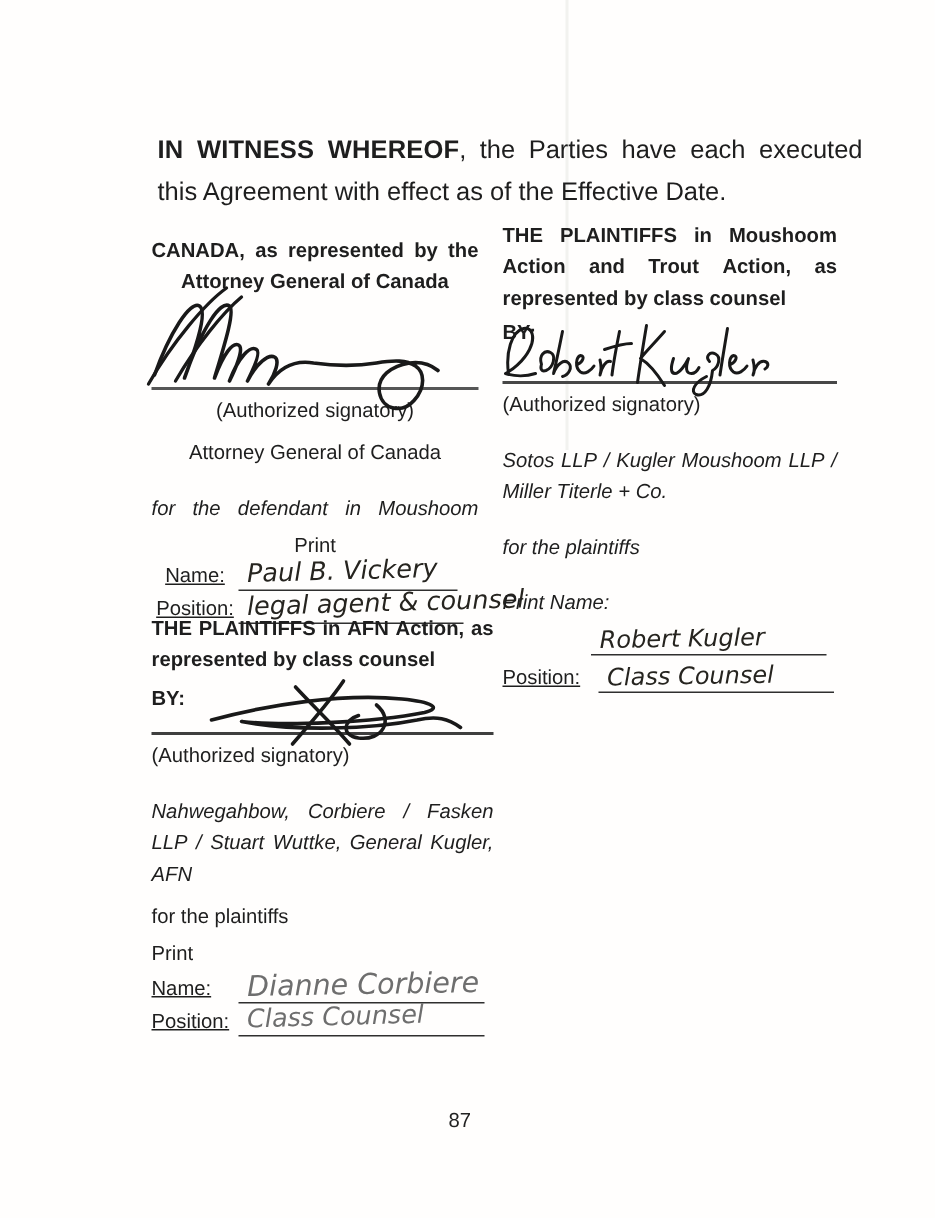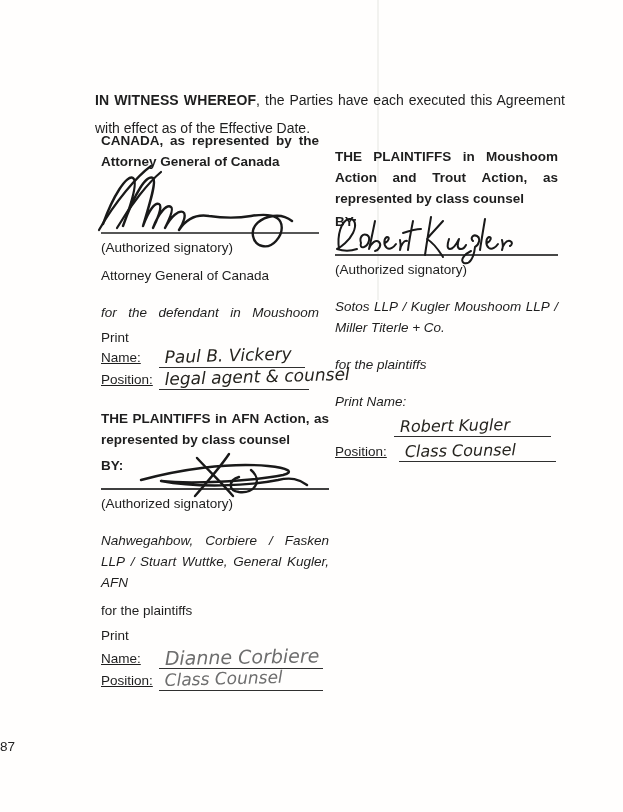--- a/index.html
+++ b/index.html
@@ -9,28 +9,28 @@
     font-family:"Liberation Sans","DejaVu Sans",sans-serif;
     color:#1e1e1e;
     font-size:13.5px;
     -webkit-font-smoothing:antialiased;
   }
   .page{position:relative;width:623px;height:812px;overflow:hidden;background:#fffefd;}
   .fold-line{position:absolute;left:377px;top:0;width:2px;height:300px;background:#f2f2ef;}
 
   
   .intro{
-    position:absolute;left:95px;top:86px;width:470px;
-    text-align:justify;line-height:28px;font-size:14px;
+    position:absolute;left:105px;top:86px;width:470px;
+    text-align:justify;line-height:28px;font-size:17px;
   }
   .intro b{letter-spacing:.1px;}
 
   
   .block{position:absolute;line-height:21px;}
-  .col-left{left:101px;top:130px;width:218px;}
+  .col-left{left:101px;top:156px;width:218px;text-align:center;}
   .col-right{left:335px;top:146px;width:223px;}
   .afn{left:101px;top:408px;width:228px;}
 
   .block-title{font-weight:bold;}
   .jline{display:flex;justify-content:space-between;white-space:nowrap;}
   .lline{white-space:nowrap;}
 
   .sig-zone{position:relative;}
   .sig-zone svg{position:absolute;overflow:visible;}
   .sig-line-canada{height:52px;margin-top:8px;border-bottom:2px solid #565656;}
@@ -64,21 +64,21 @@
   .hw-dark{color:#26241f;}
   .hw-gray{color:#6e6e6e;}
   .hw-lg{font-size:17px;transform:rotate(-1.6deg);transform-origin:left bottom;}
   .hw-md{font-size:16px;transform:rotate(-1deg);transform-origin:left bottom;}
   .hw-xl{font-size:19px;transform:rotate(-1deg);transform-origin:left bottom;}
 
   .kugler-name-row{margin-left:59px;margin-top:4px;width:157px;}
   .pos-row-right{margin-top:3px;}
 
   .page-number{
-    position:absolute;left:0;top:739px;width:613px;text-align:left;
+    position:absolute;left:0;top:739px;width:613px;text-align:center;
     font-size:13.5px;color:#222;
   }
 
   .ink{stroke:#191919;fill:none;stroke-linecap:round;stroke-linejoin:round;}
 </style>
 </head>
 <body>
 
 <div class="page">
   <div class="fold-line"></div>

